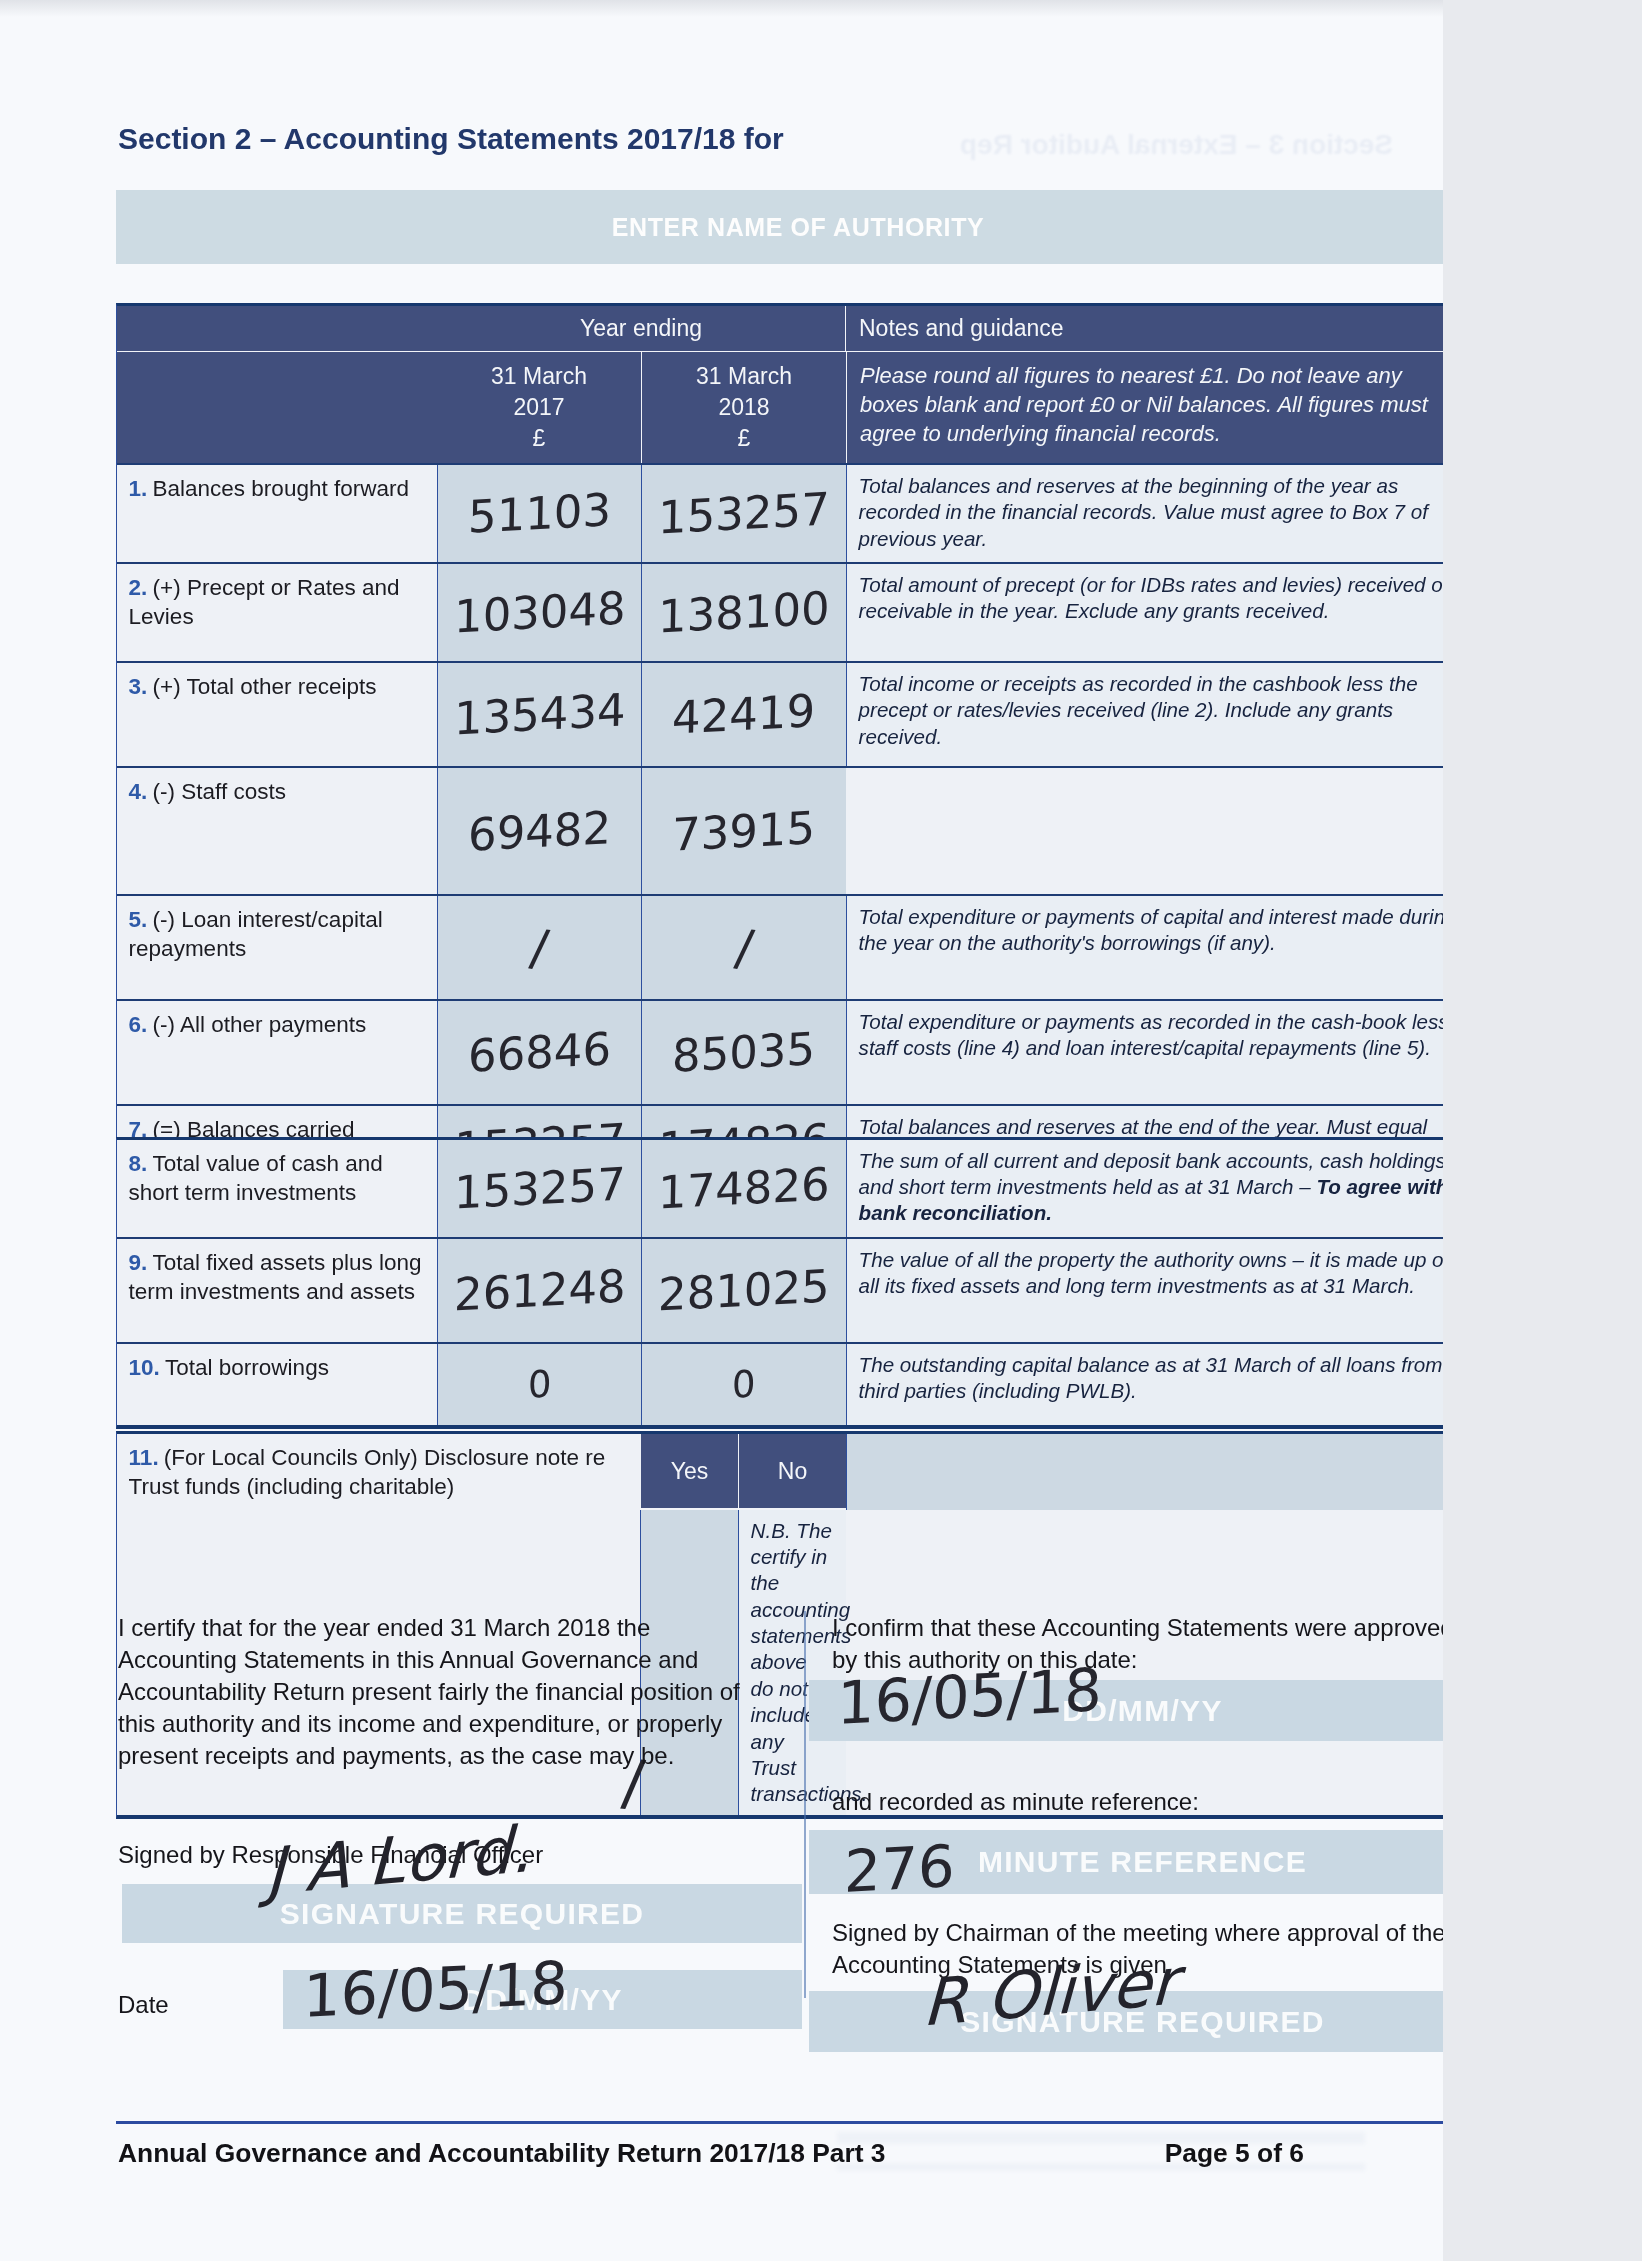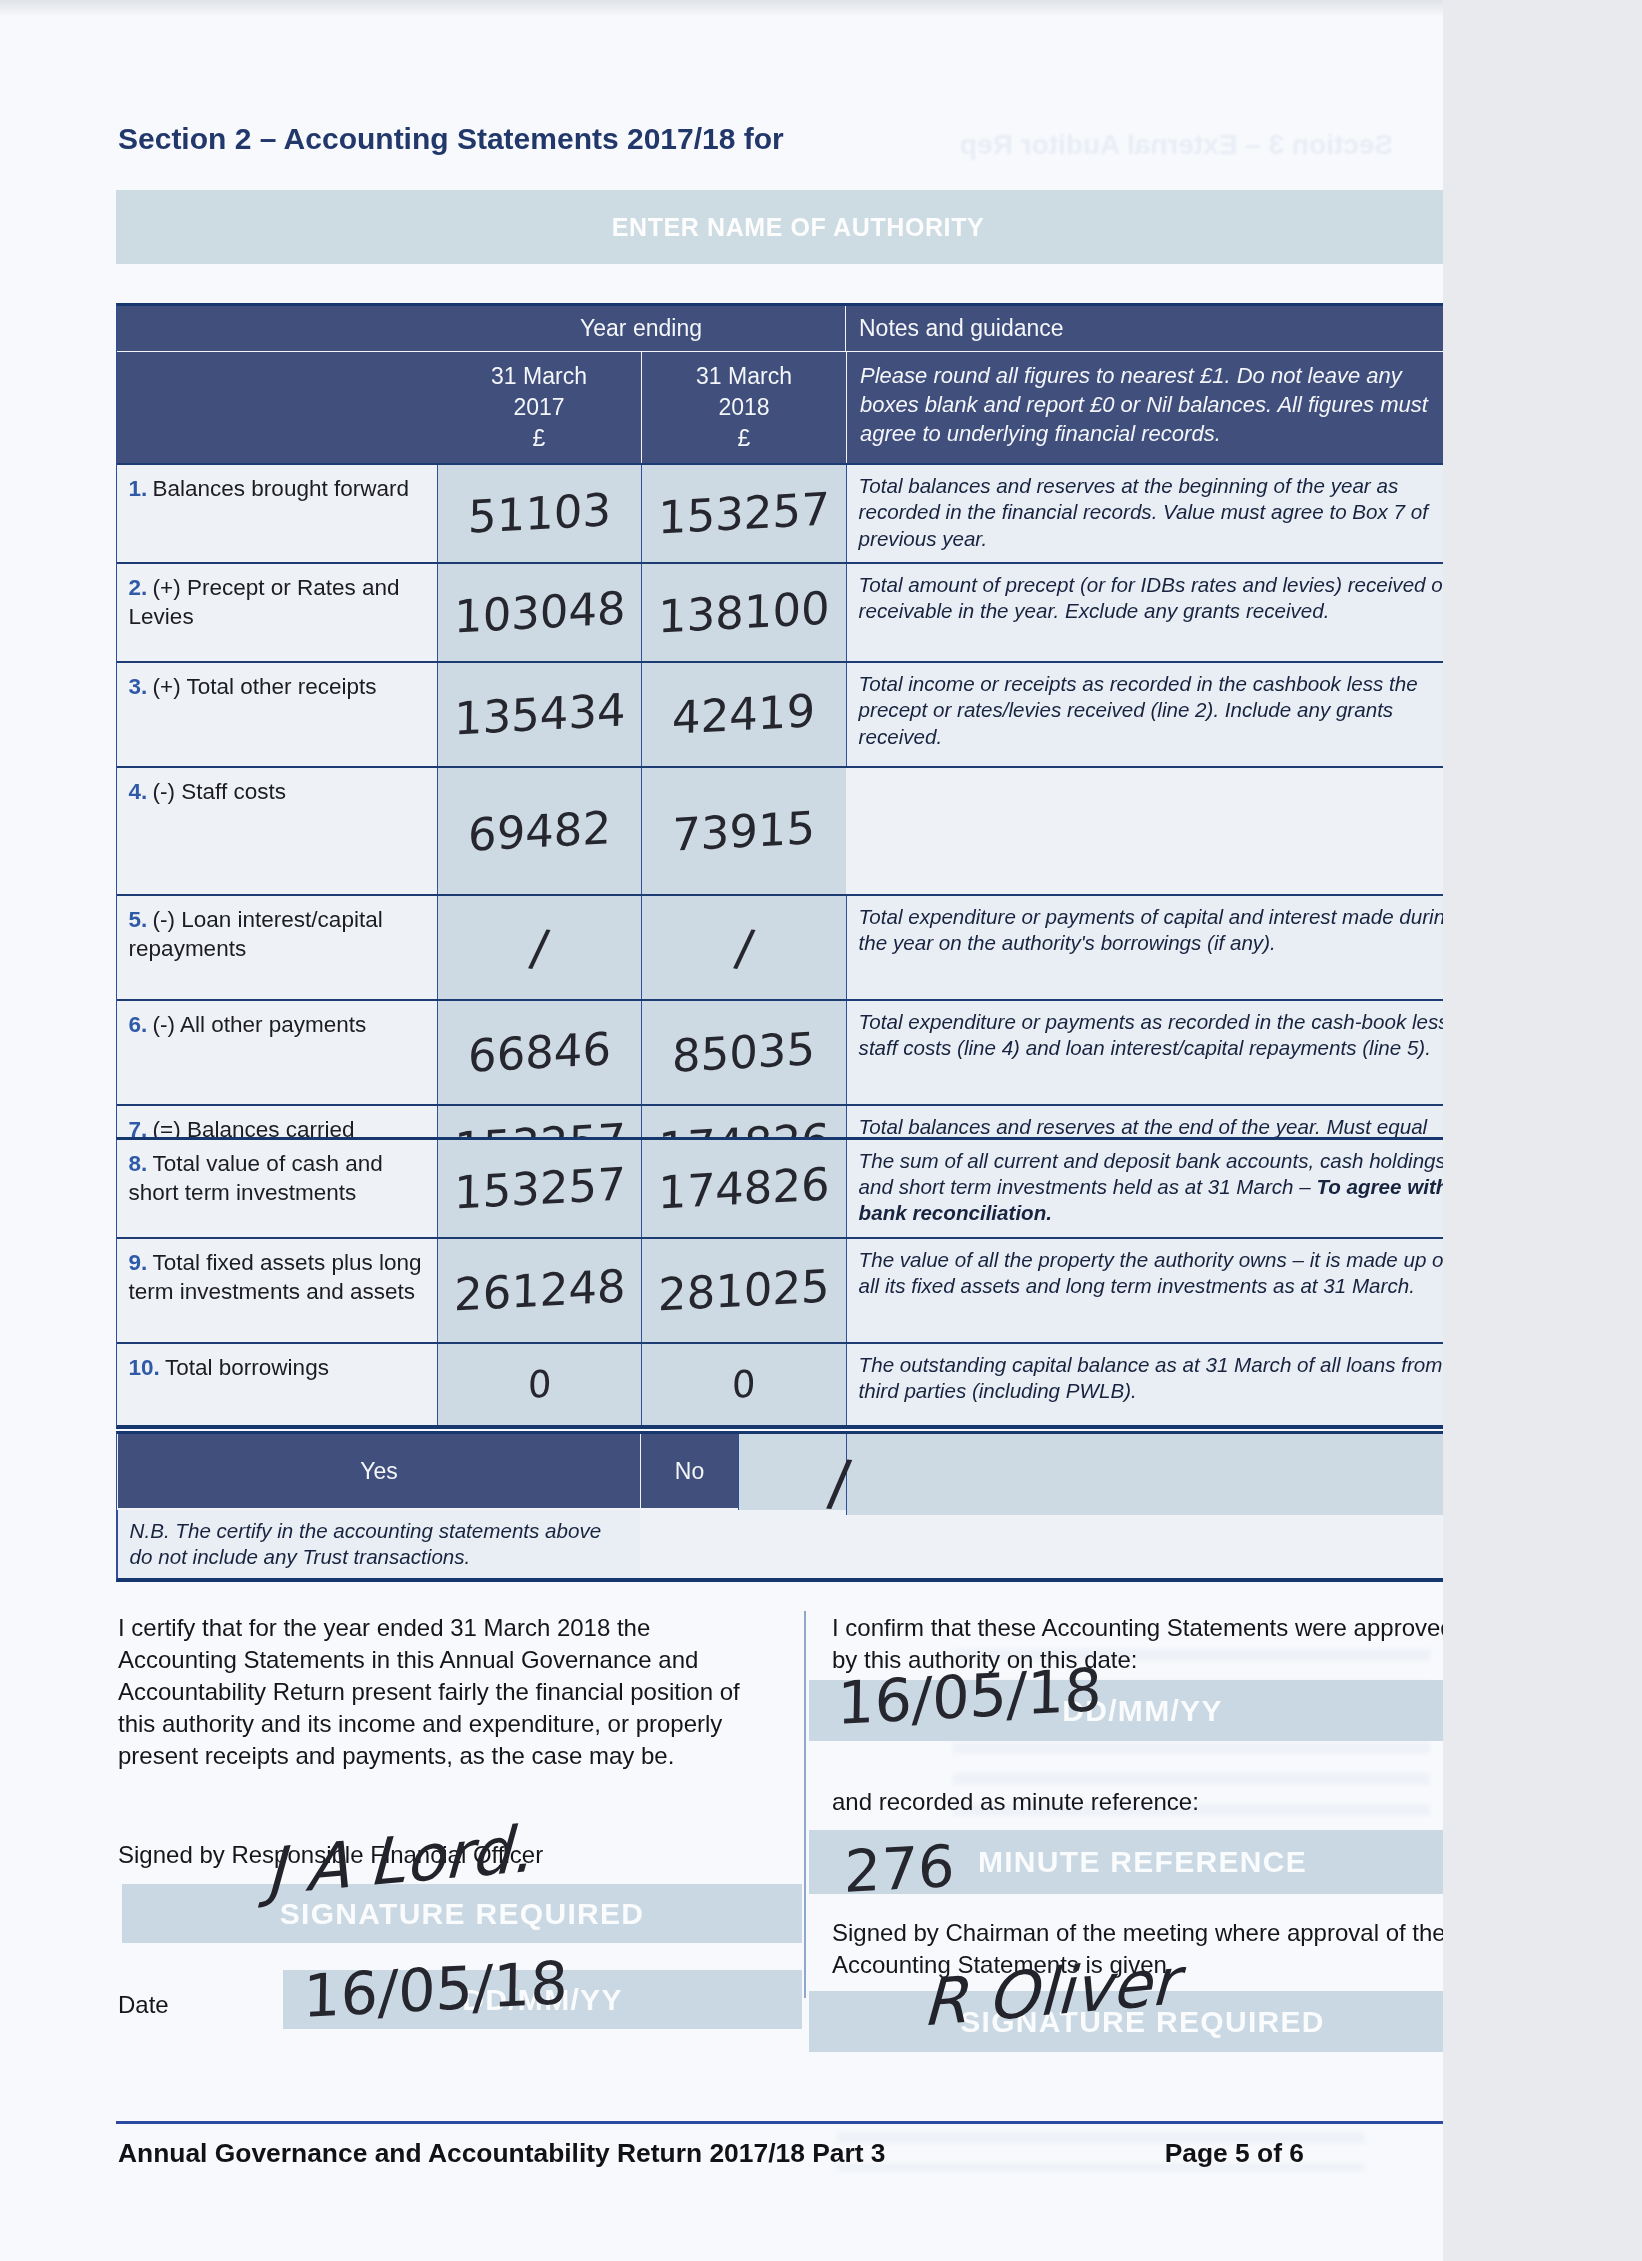--- a/index.html
+++ b/index.html
@@ -205,20 +205,21 @@
           <span class="hand zero">0</span>
         </div>
       <div class="val">
           <span class="hand zero">0</span>
         </div>
       <div class="note"><span>The outstanding capital balance as at 31 March of all loans from third parties (including PWLB).</span><b></b></div>
     </div>
   </div>
 
   <div class="t11">
+    <div class="lab"><span class="n">11.</span><span>(For Local Councils Only) Disclosure note re Trust funds (including charitable)</span></div>
     <div class="ynhead">
         <span>Yes</span>
       </div>
     <div class="ynhead">
         <span>No</span>
       </div>
     <div class="ynbody"></div>
     <div class="ynbody" style="min-height:81px;">
       <span class="tick">/</span>
     </div>

